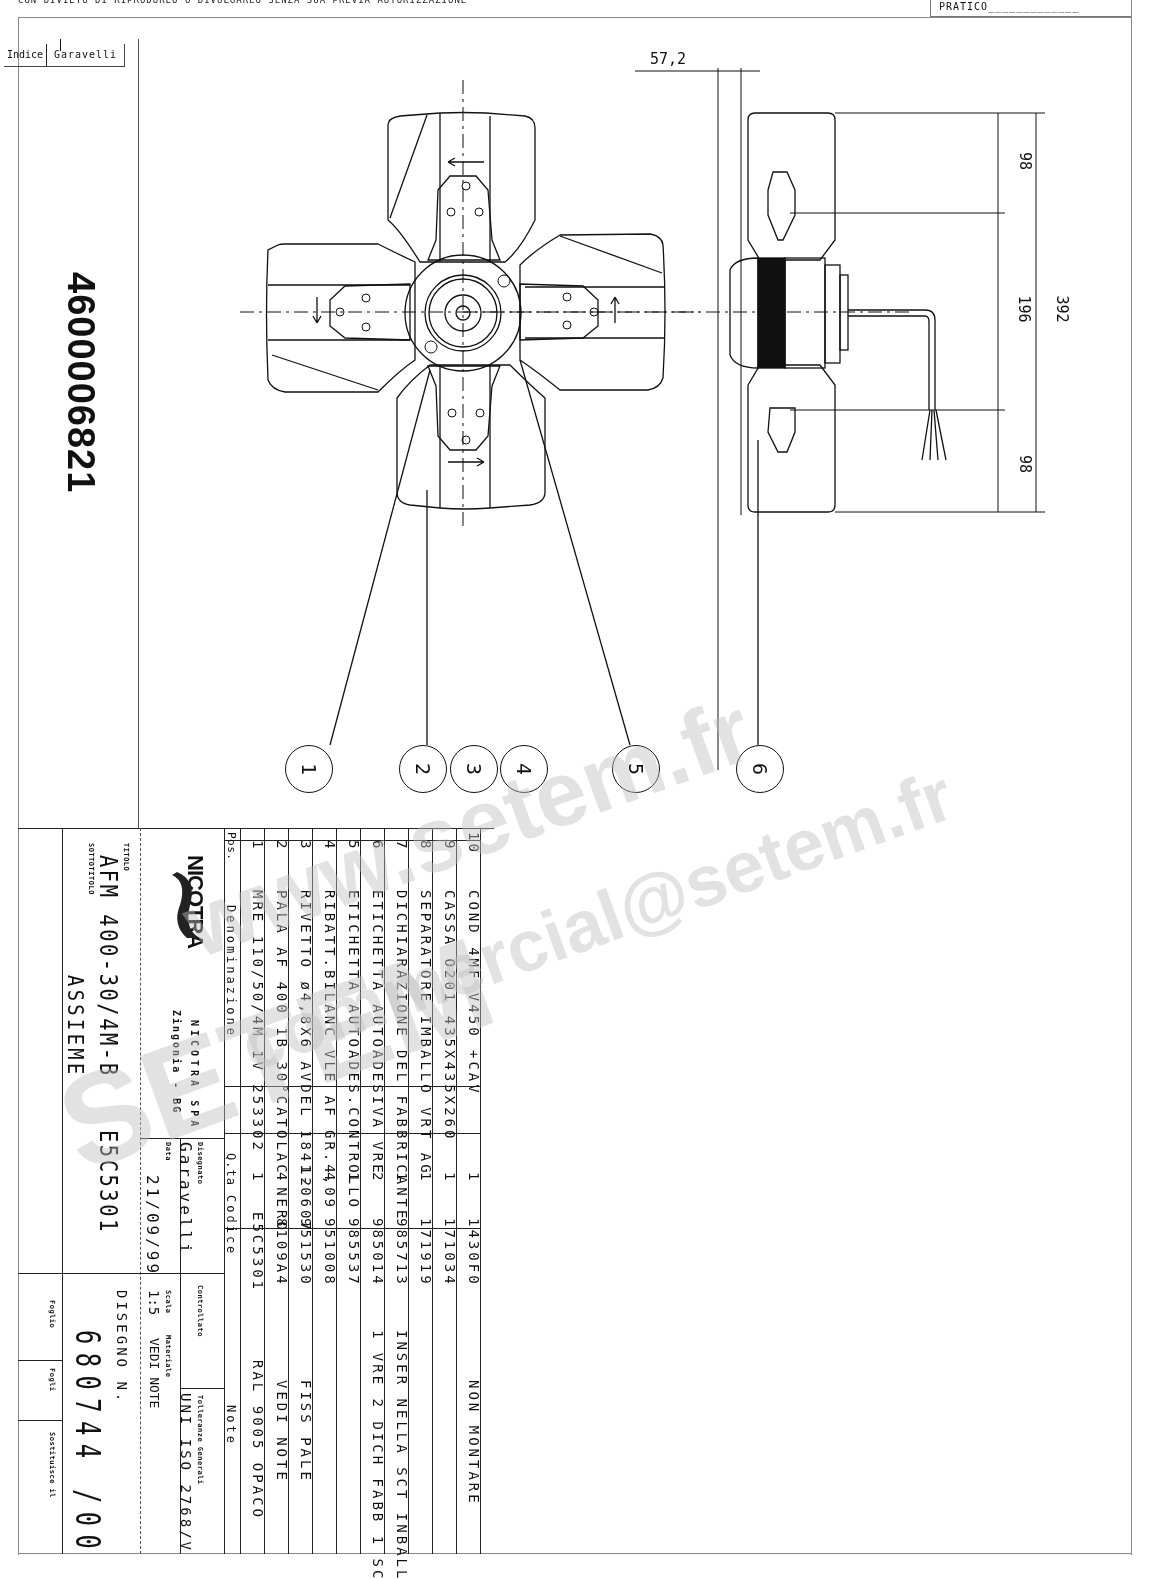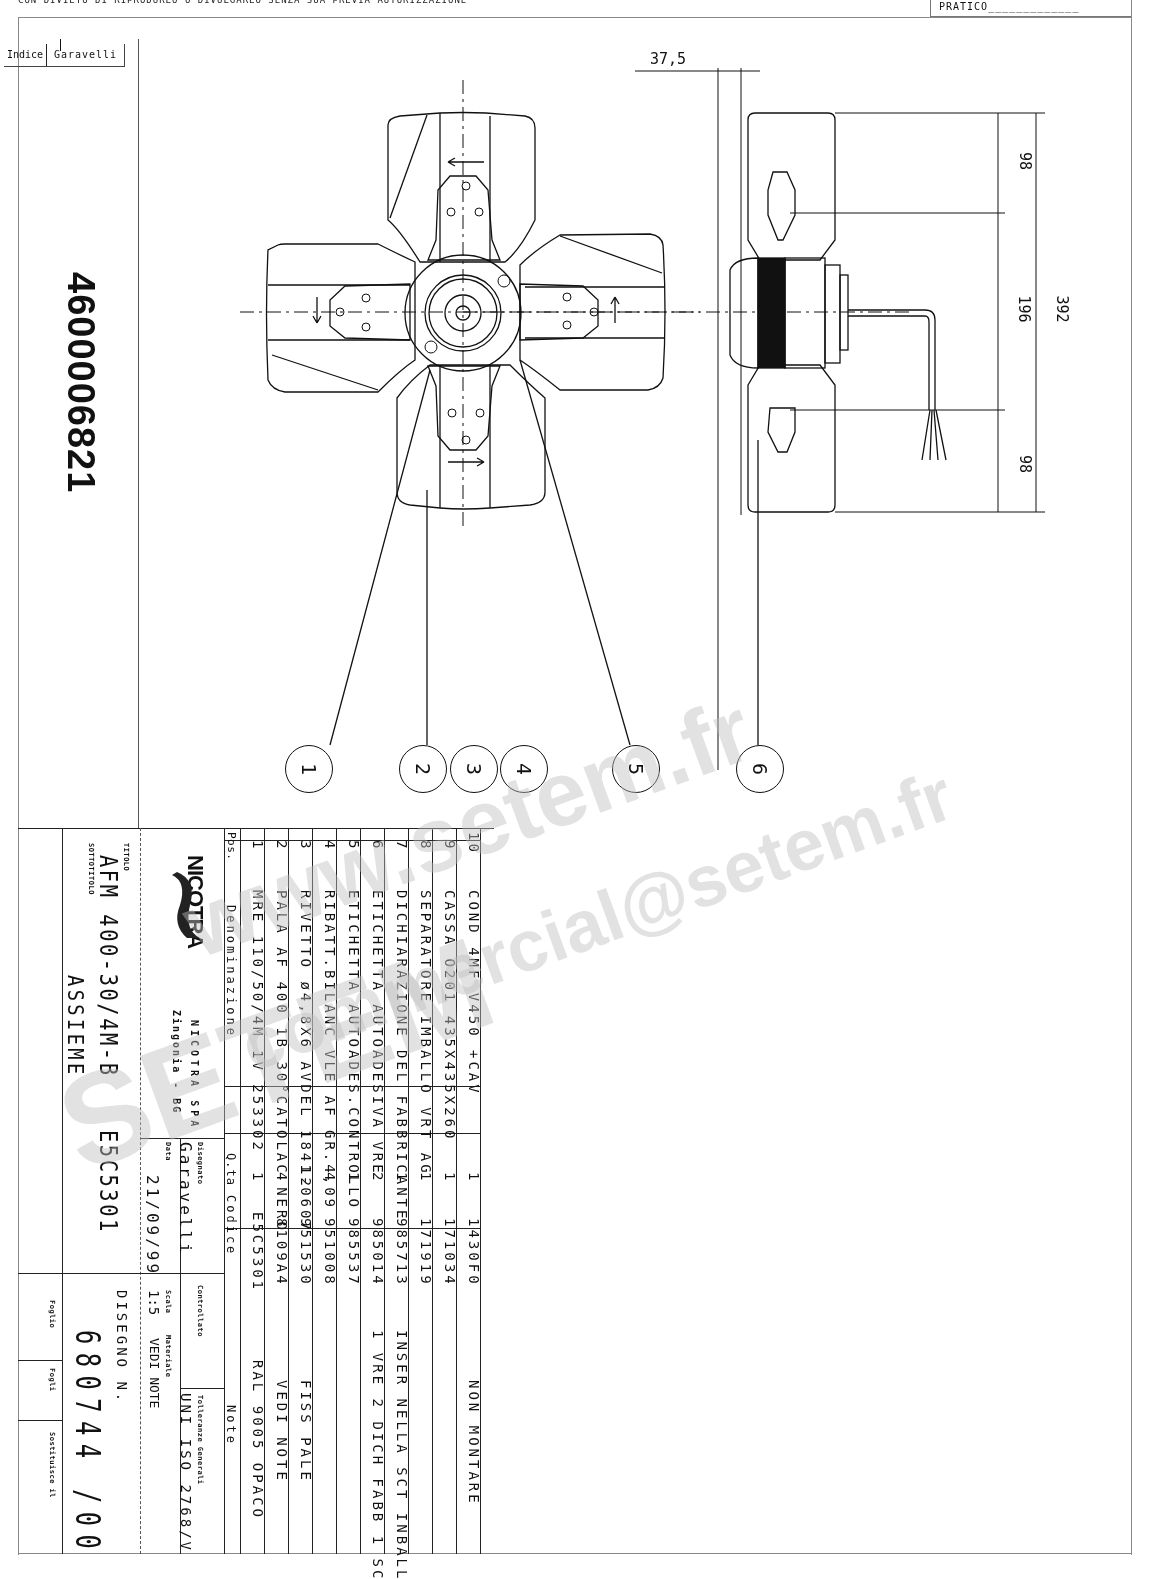--- a/index.html
+++ b/index.html
@@ -134,21 +134,21 @@
     <line x1="1036" y1="113" x2="1036" y2="512" stroke-width="1"></line>
     <line x1="463" y1="312" x2="910" y2="312" stroke-dasharray="14,5,3,5" stroke-width="1"></line>
 
     <line x1="330" y1="745" x2="430" y2="370"></line>
     <line x1="427" y1="745" x2="427" y2="490"></line>
     <line x1="630" y1="745" x2="520" y2="360"></line>
     <line x1="758" y1="745" x2="758" y2="440"></line>
   </g>
 </svg>
 
-<div class="dimtxt" style="left:650px;top:50px;">37,5</div>
+<div class="dimtxt" style="left:650px;top:50px;">57,2</div>
 <div class="dimtxt" style="left:1016px;top:152px;transform:rotate(90deg);">98</div>
 <div class="dimtxt" style="left:1010px;top:300px;transform:rotate(90deg);">196</div>
 <div class="dimtxt" style="left:1048px;top:300px;transform:rotate(90deg);">392</div>
 <div class="dimtxt" style="left:1016px;top:455px;transform:rotate(90deg);">98</div>
 
 <div class="callout" style="left:285px;top:745px;">
     <span>1</span>
   </div>
 <div class="callout" style="left:399px;top:745px;">
     <span>2</span>

